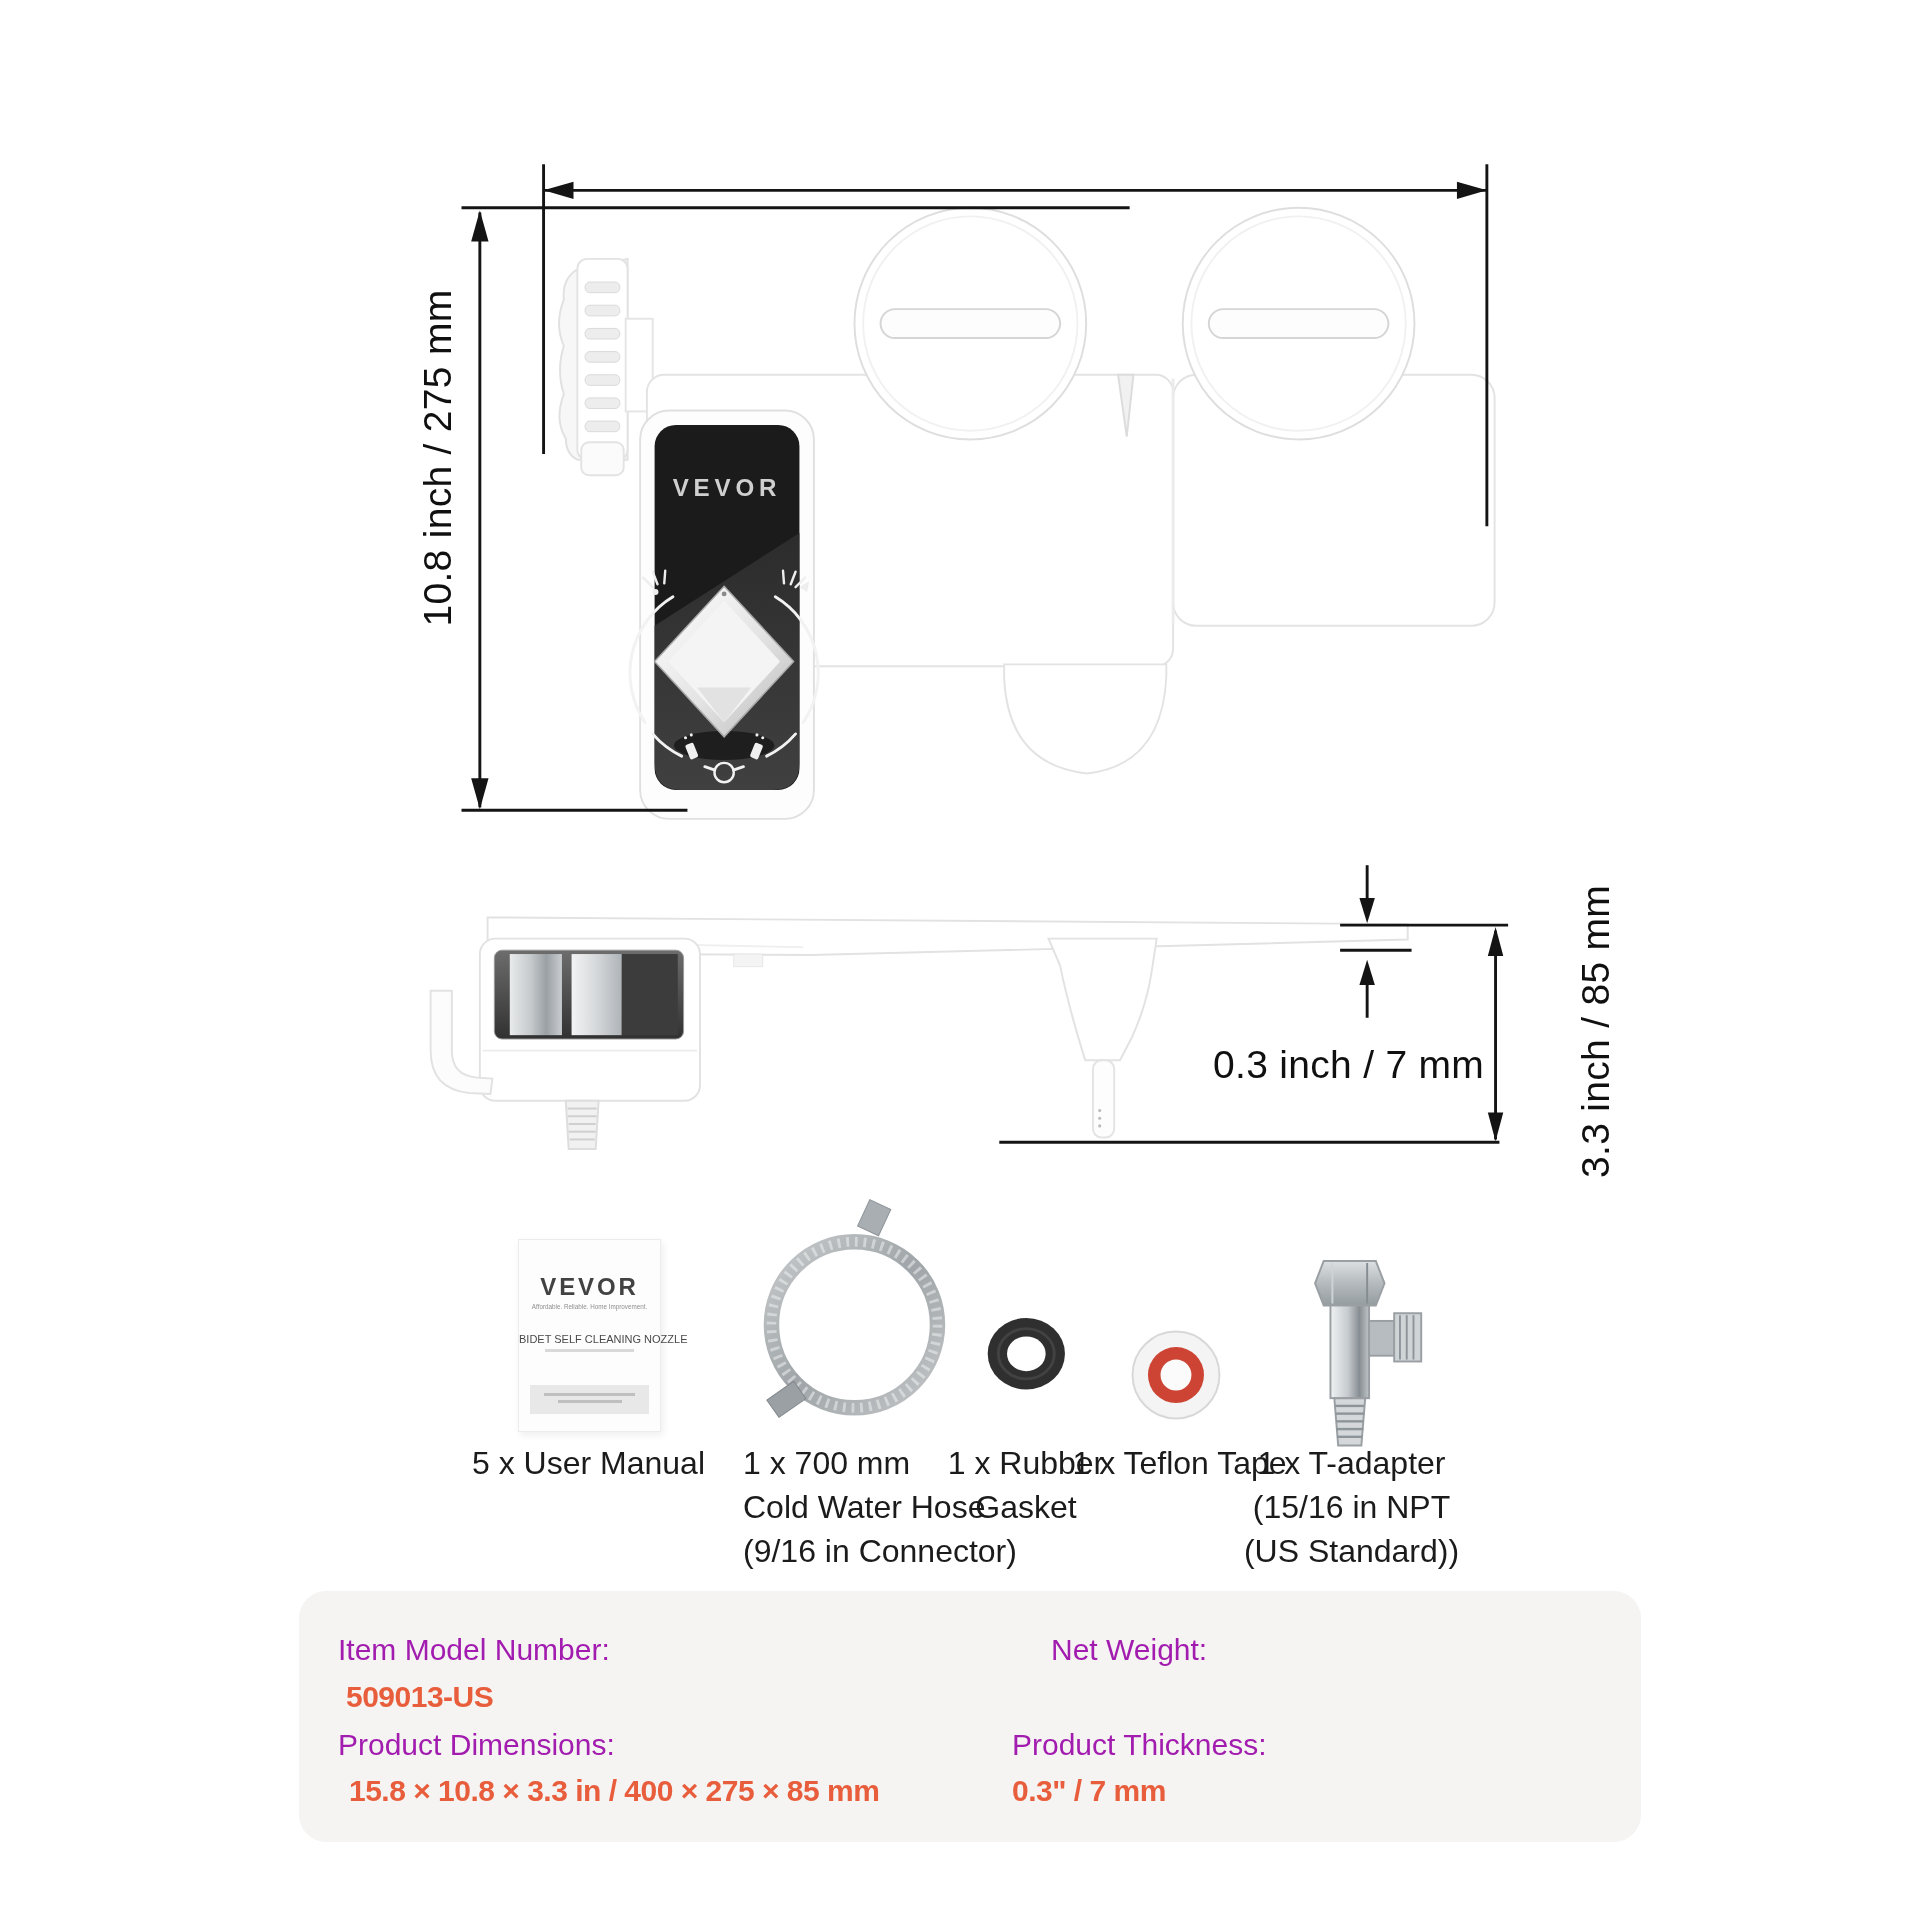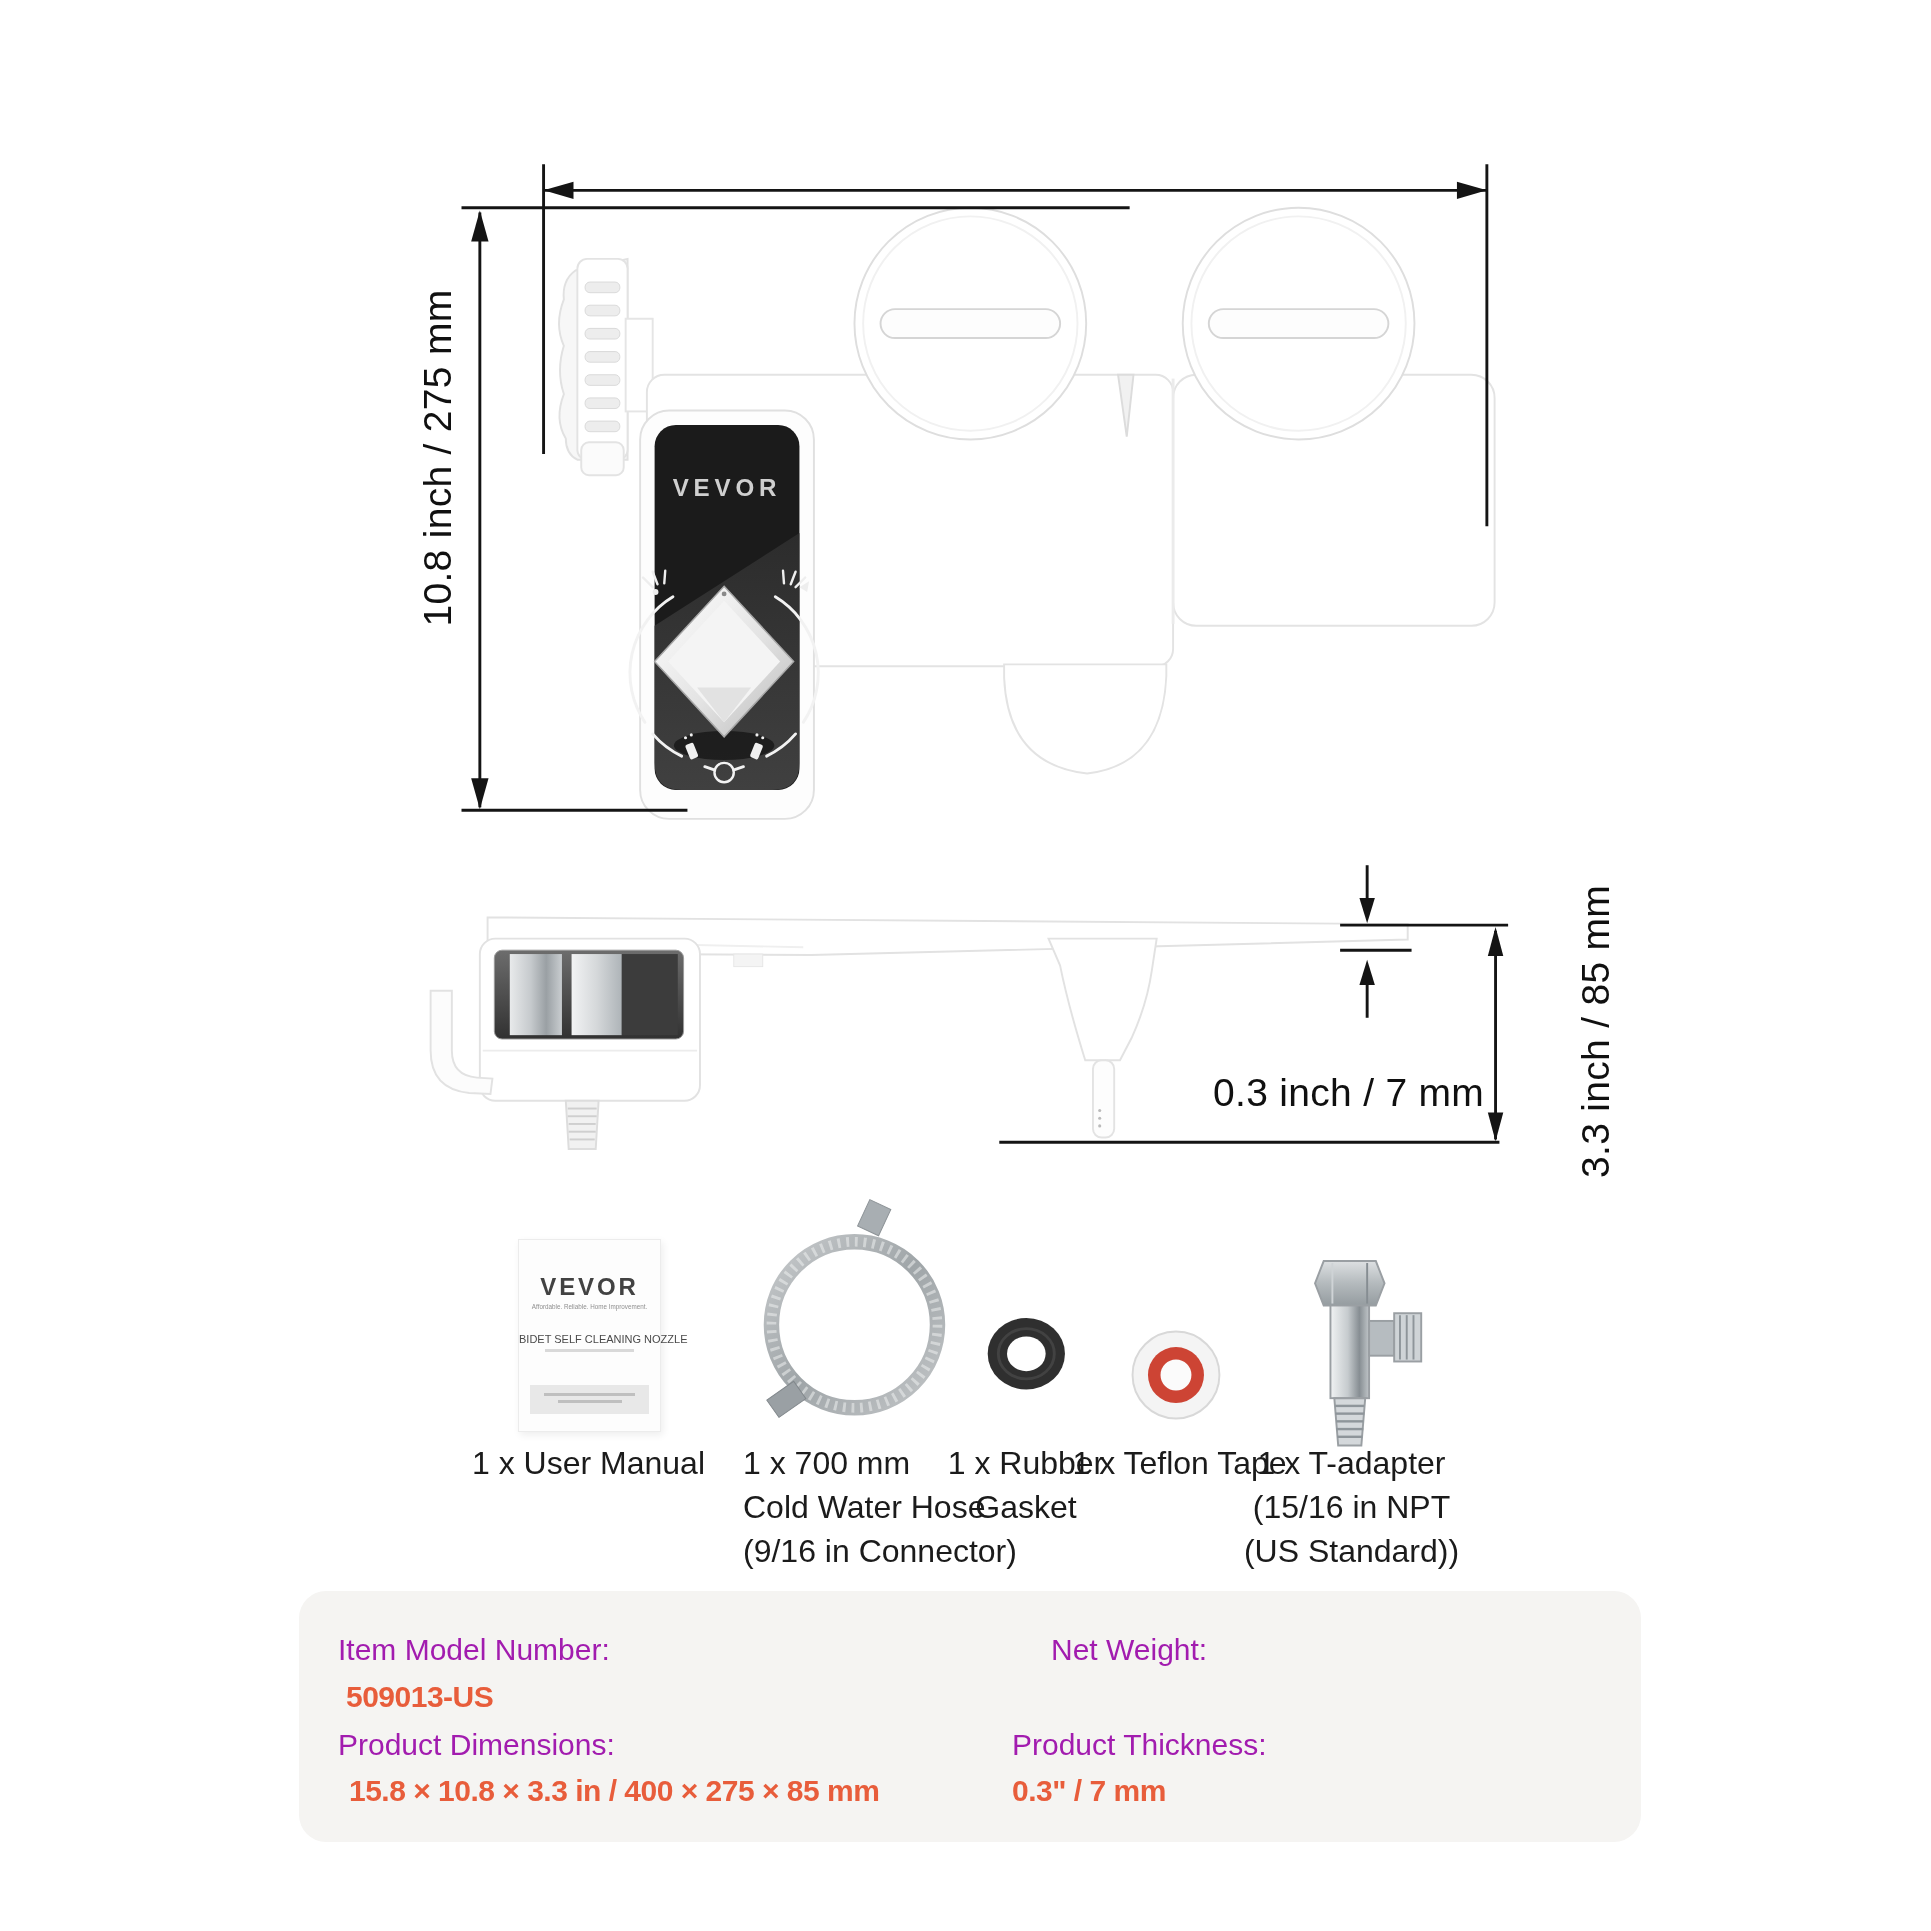--- a/index.html
+++ b/index.html
@@ -260,36 +260,36 @@
         <line x1="1383" y1="1456" x2="1413" y2="1456"></line>
           <line x1="1383" y1="1464" x2="1413" y2="1464"></line>
         <line x1="1384" y1="1472" x2="1412" y2="1472"></line>
           <line x1="1384" y1="1480" x2="1412" y2="1480"></line>
         <line x1="1385" y1="1488" x2="1411" y2="1488"></line>
       </g>
     </g>
   </svg>
 
   <div class="dim-label center rot" style="left:264px;top:436px;width:348px;">10.8 inch / 275 mm</div>
-  <div class="dim-label" style="left:1213px;top:1043px;margin-top:28px;">0.3 inch / 7 mm</div>
+  <div class="dim-label" style="left:1213px;top:1043px;">0.3 inch / 7 mm</div>
   <div class="dim-label center rot" style="left:1451px;top:1011px;width:290px;">3.3 inch / 85 mm</div>
 
   <div class="manual-card">
     <div class="manual-brand">VEVOR</div>
     <div class="manual-tagline">Affordable. Reliable. Home Improvement.</div>
     <div class="manual-title">BIDET SELF CLEANING NOZZLE</div>
     <div class="manual-bar" style="width:89px;"></div>
     <div class="manual-band">
       <div class="manual-bar" style="width:91px;margin-top:8.7px;"></div>
       <div class="manual-bar" style="width:64px;"></div>
     </div>
   </div>
 
   <div class="acc-label tc" style="left:439px;top:1441px;width:299px;">
-    <div class="line">1 x User Manual</div>
+    <div class="line">5 x User Manual</div>
   </div>
   <div class="acc-label" style="left:743px;top:1441px;width:328px;">
     <div class="line">1 x 700 mm</div>
     <div class="line">Cold Water Hose</div>
     <div class="line">(9/16 in Connector)</div>
   </div>
   <div class="acc-label tc" style="left:920px;top:1441px;width:212px;">
     <div class="line">1 x Rubber</div>
     <div class="line">Gasket</div>
   </div>

